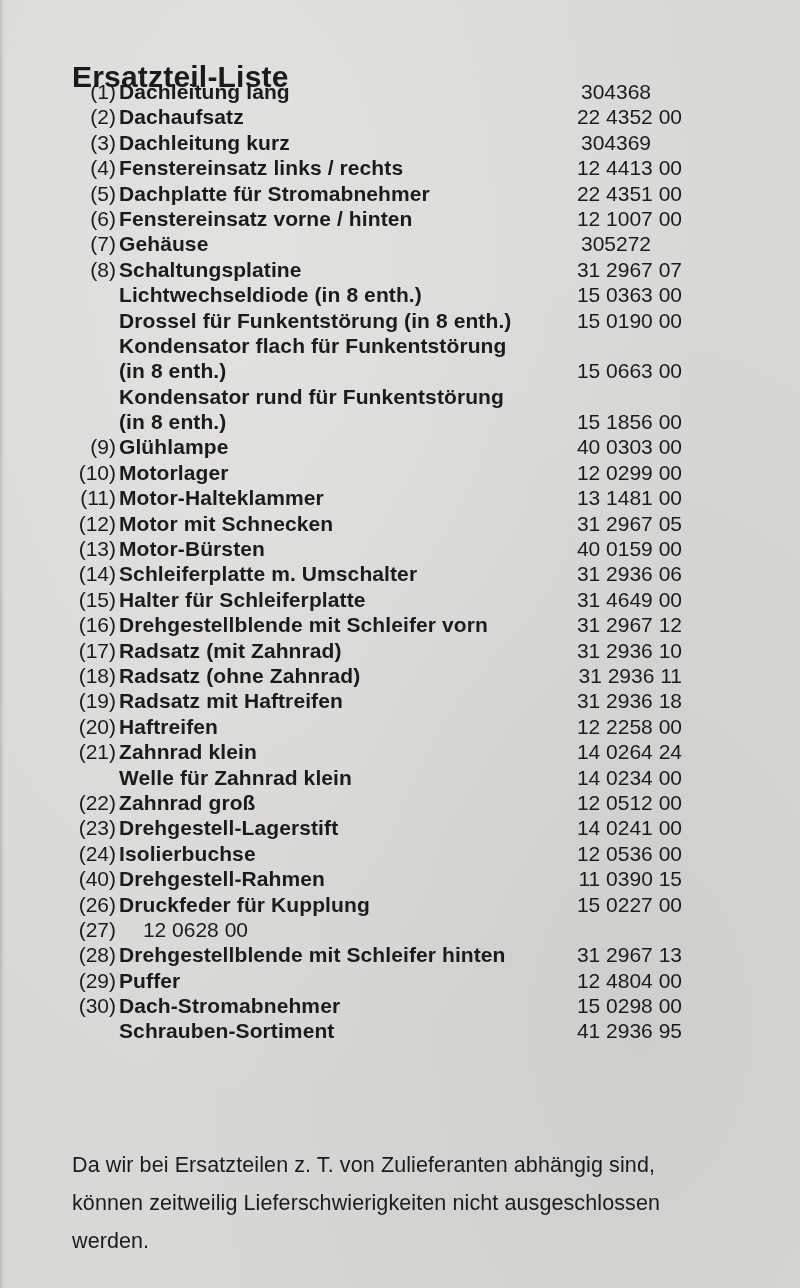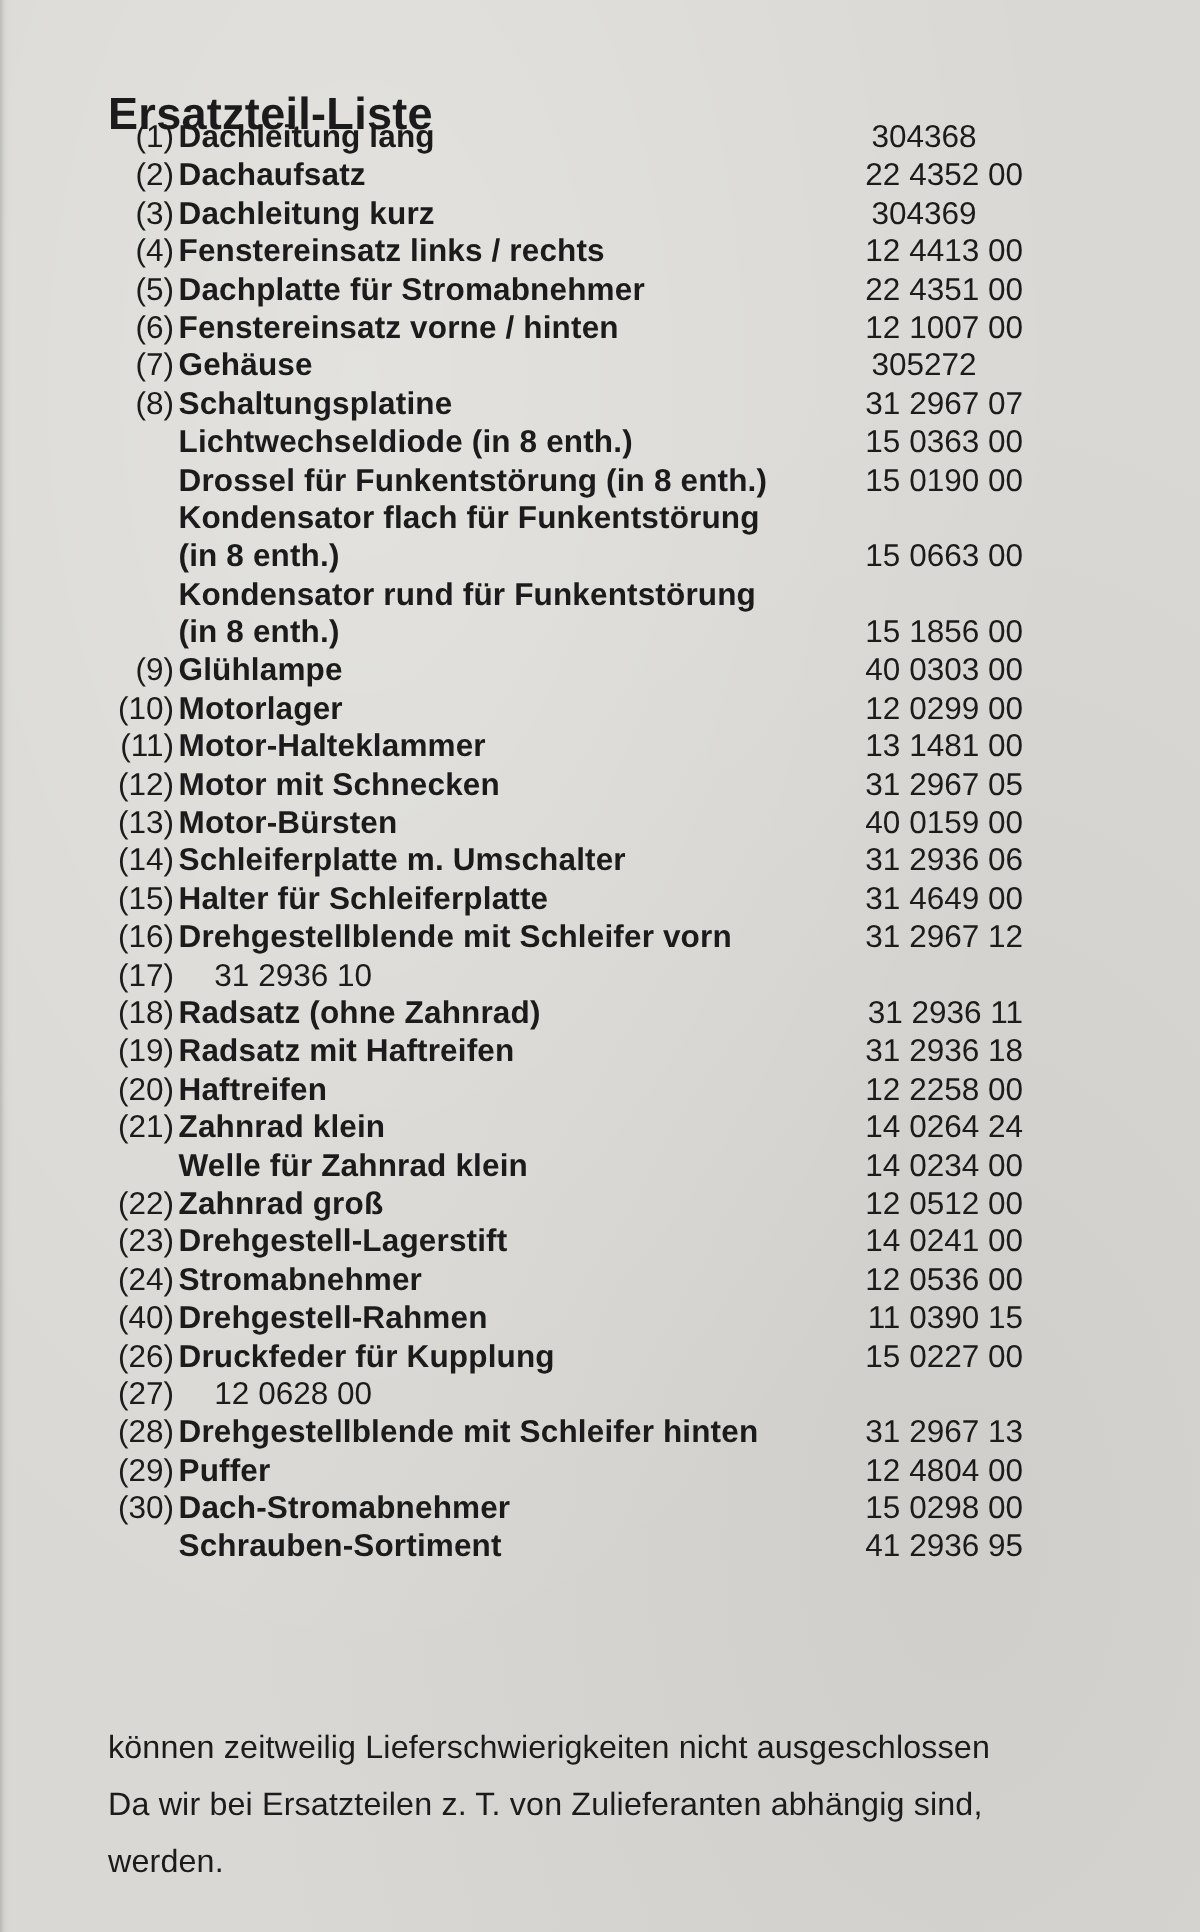--- a/index.html
+++ b/index.html
@@ -197,20 +197,21 @@
   </div>
 
   <div class="row">
     <span class="no">(16)</span>
     <span class="name">Drehgestellblende mit Schleifer vorn</span>
     <span class="number">31 2967 12</span>
   </div>
 
   <div class="row">
     <span class="no">(17)</span>
+    <span class="name">Radsatz (mit Zahnrad)</span>
     <span class="number">31 2936 10</span>
   </div>
 
   <div class="row">
     <span class="no">(18)</span>
     <span class="name">Radsatz (ohne Zahnrad)</span>
     <span class="number">31 2936 11</span>
   </div>
 
   <div class="row">
@@ -244,21 +245,21 @@
   </div>
 
   <div class="row">
     <span class="no">(23)</span>
     <span class="name">Drehgestell-Lagerstift</span>
     <span class="number">14 0241 00</span>
   </div>
 
   <div class="row">
     <span class="no">(24)</span>
-    <span class="name">Stromabnehmer</span>
+    <span class="name">Isolierbuchse</span>
     <span class="number">12 0536 00</span>
   </div>
 
   <div class="row">
     <span class="no">(40)</span>
     <span class="name">Drehgestell-Rahmen</span>
     <span class="number">11 0390 15</span>
   </div>
 
   <div class="row">
@@ -291,16 +292,16 @@
   </div>
 
   <div class="row">
     <span class="no"></span>
     <span class="name">Schrauben-Sortiment</span>
     <span class="number">41 2936 95</span>
   </div>
 </div>
 
 <div class="footer-note">
+    <div>Da wir bei Ersatzteilen z. T. von Zulieferanten abhängig sind,</div>
     <div>können zeitweilig Lieferschwierigkeiten nicht ausgeschlossen</div>
-    <div>Da wir bei Ersatzteilen z. T. von Zulieferanten abhängig sind,</div>
     <div>werden.</div>
   </div>
 
 </body></html>

